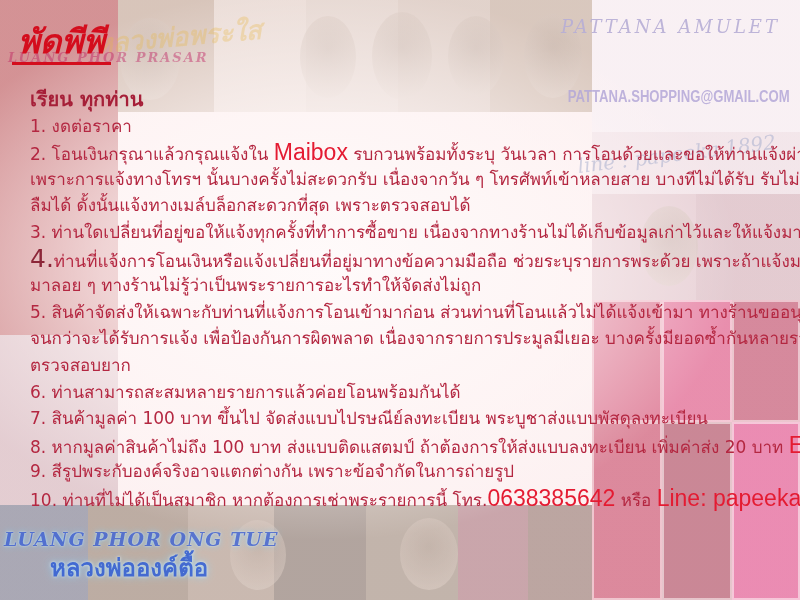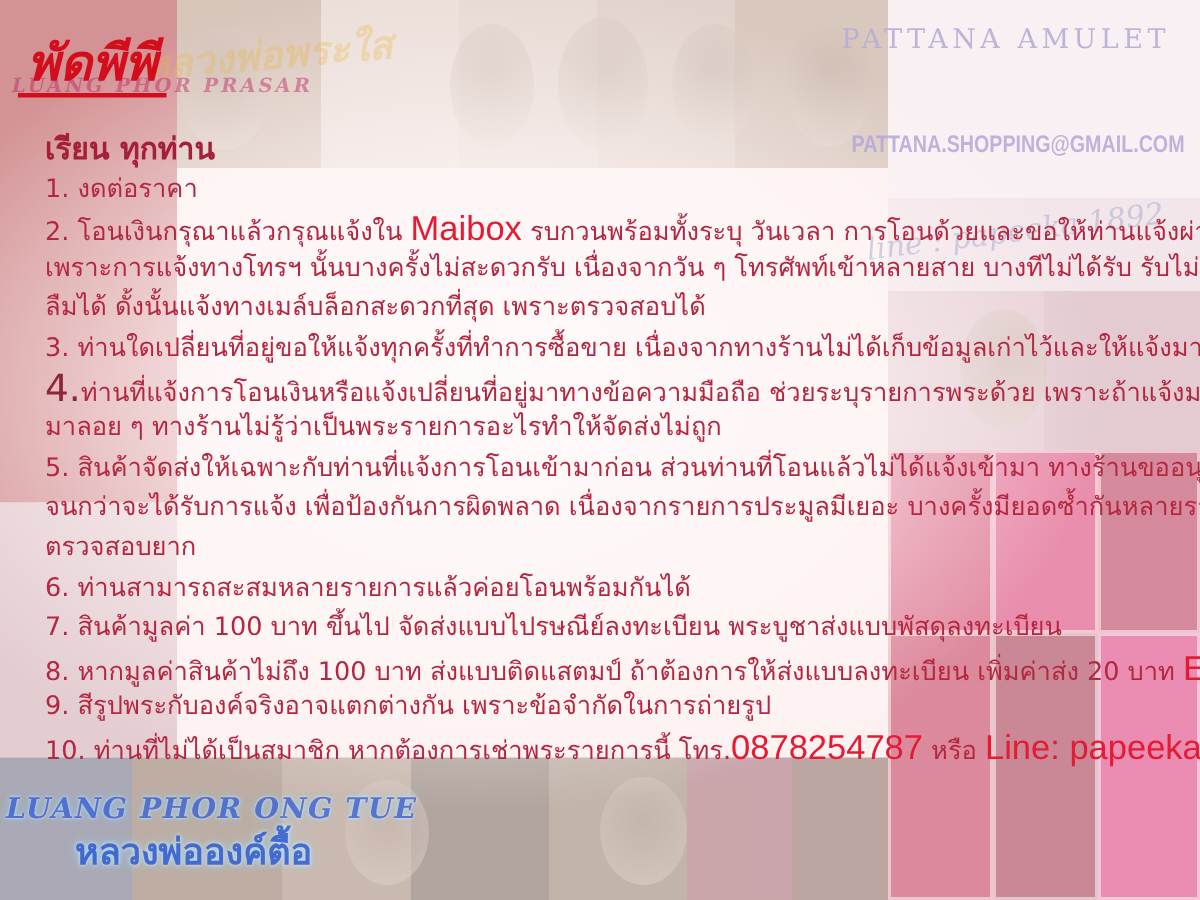--- a/index.html
+++ b/index.html
@@ -21,21 +21,21 @@
         rgba(255,247,247,0.74) 52%,
         rgba(255,240,241,0.28) 100%),
       linear-gradient(rgba(255,243,244,0.30),rgba(255,243,244,0.30));
   }
   
   .wm{position:absolute;white-space:nowrap;pointer-events:none;}
   #wm-prasar-th{left:95px;top:16px;font-size:26px;font-weight:bold;font-style:italic;
     color:#e8b84a;opacity:.32;transform:rotate(-5deg);}
   #wm-prasar-en{left:8px;top:50px;font-family:"DejaVu Serif",serif;font-weight:bold;
     font-style:italic;font-size:13px;letter-spacing:2px;color:#be185d;opacity:.42;}
-  #wm-brand{right:20px;top:16px;font-family:"DejaVu Serif",serif;
+  #wm-brand{right:20px;top:16px;font-family:"DejaVu Serif",serif;font-style:italic;
     font-size:18px;letter-spacing:3px;color:#b7aed6;opacity:.9;text-align:center;}
   #wm-email{right:10px;top:88px;font-family:"Liberation Sans",sans-serif;font-weight:bold;
     font-size:16px;color:#b4a8d8;opacity:.85;transform:scaleX(.82);transform-origin:right;}
   #wm-sign{right:24px;top:142px;font-family:"DejaVu Serif",serif;font-style:italic;
     font-size:20px;color:#9aa4c8;opacity:.45;transform:rotate(-7deg);}
   #wm-ongtue-en{left:4px;top:528px;font-family:"DejaVu Serif",serif;font-weight:bold;
     font-style:italic;font-size:19px;letter-spacing:1px;color:#3d63d6;opacity:.8;
     text-shadow:0 0 6px #7fd2ff,0 0 2px #ffffff;}
   #wm-ongtue-th{left:14px;top:548px;font-size:24px;font-weight:bold;color:#2f5fd8;
     opacity:.85;text-shadow:0 0 8px #8fd8ff,0 0 3px #ffffff;margin-left:36px;}
@@ -114,15 +114,15 @@
       <div class="line"><span class="seg-t">3. ท่านใดเปลี่ยนที่อยู่ขอให้แจ้งทุกครั้งที่ทำการซื้อขาย เนื่องจากทางร้านไม่ได้เก็บข้อมูลเก่าไว้และให้แจ้งมาพร้อมกับการโอน</span></div>
       <div class="line"><span class="seg-n4">4.</span><span class="seg-t">ท่านที่แจ้งการโอนเงินหรือแจ้งเปลี่ยนที่อยู่มาทางข้อความมือถือ ช่วยระบุรายการพระด้วย เพราะถ้าแจ้งมาเฉย ๆ หรือส่งที่อยู่</span></div>
       <div class="line"><span class="seg-t">มาลอย ๆ ทางร้านไม่รู้ว่าเป็นพระรายการอะไรทำให้จัดส่งไม่ถูก</span></div>
       <div class="line"><span class="seg-t">5. สินค้าจัดส่งให้เฉพาะกับท่านที่แจ้งการโอนเข้ามาก่อน ส่วนท่านที่โอนแล้วไม่ได้แจ้งเข้ามา ทางร้านขออนุญาตยังไม่จัดส่ง</span></div>
       <div class="line"><span class="seg-t">จนกว่าจะได้รับการแจ้ง เพื่อป้องกันการผิดพลาด เนื่องจากรายการประมูลมีเยอะ บางครั้งมียอดซ้ำกันหลายรายการ ทำให้</span></div>
       <div class="line"><span class="seg-t">ตรวจสอบยาก</span></div>
       <div class="line"><span class="seg-t">6. ท่านสามารถสะสมหลายรายการแล้วค่อยโอนพร้อมกันได้</span></div>
       <div class="line"><span class="seg-t">7. สินค้ามูลค่า 100 บาท ขึ้นไป จัดส่งแบบไปรษณีย์ลงทะเบียน พระบูชาส่งแบบพัสดุลงทะเบียน</span></div>
       <div class="line"><span class="seg-t">8. หากมูลค่าสินค้าไม่ถึง 100 บาท ส่งแบบติดแสตมป์ ถ้าต้องการให้ส่งแบบลงทะเบียน เพิ่มค่าส่ง 20 บาท </span><span class="seg-L">EMS</span></div>
       <div class="line"><span class="seg-t">9. สีรูปพระกับองค์จริงอาจแตกต่างกัน เพราะข้อจำกัดในการถ่ายรูป</span></div>
-      <div class="line"><span class="seg-t">10. ท่านที่ไม่ได้เป็นสมาชิก หากต้องการเช่าพระรายการนี้ โทร.</span><span class="seg-L">0878254787</span><span class="seg-t"> หรือ </span><span class="seg-L">Line: papeeka1892</span></div>
+      <div class="line"><span class="seg-t">10. ท่านที่ไม่ได้เป็นสมาชิก หากต้องการเช่าพระรายการนี้ โทร.</span><span class="seg-L">0638385642</span><span class="seg-t"> หรือ </span><span class="seg-L">Line: papeeka1892</span></div>
     </div>
 </div>
 
 </body></html>

